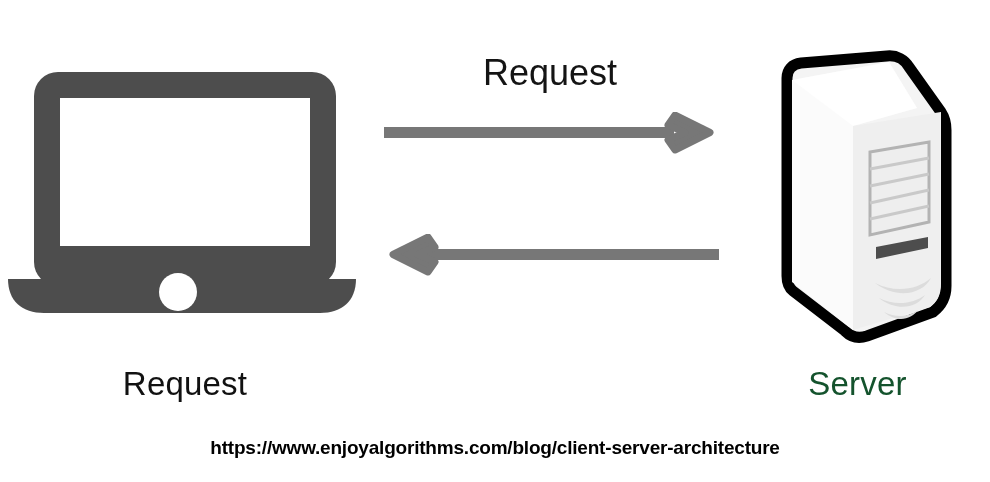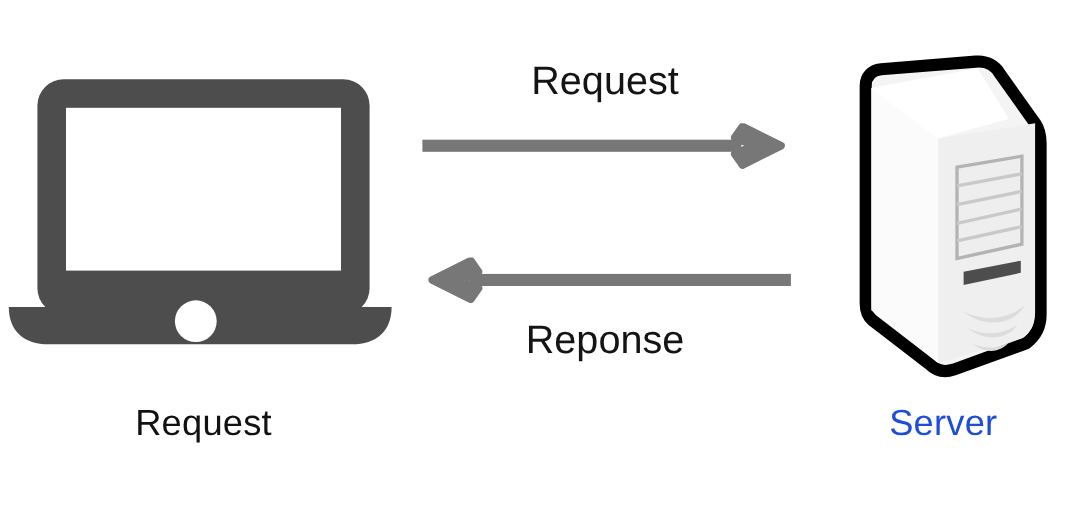--- a/index.html
+++ b/index.html
@@ -50,21 +50,21 @@
     width: 225px;
     height: 295px;
   }
   .server-label {
     position: absolute;
     left: 725px;
     top: 365px;
     width: 265px;
     text-align: center;
     font-size: 33px;
-    color: #1d4ed8;
+    color: #14532d;
     font-family: "Liberation Sans", sans-serif;
     letter-spacing: 0.2px;
   }
 
   
   .arrow-request {
     position: absolute;
     left: 380px;
     top: 112px;
     width: 340px;
@@ -145,21 +145,20 @@
   <div class="label-request arrow-label">Request</div>
   <svg class="arrow-request" viewBox="0 0 340 42">
     <rect x="4" y="15" width="290" height="11" fill="#777777"></rect>
     <path d="M 295 3 L 330 20.5 L 295 38 L 288 28 L 305 20.5 L 288 13 Z" fill="#777777" stroke="#777777" stroke-width="7" stroke-linejoin="round" stroke-linecap="round"></path>
   </svg>
 
   <svg class="arrow-response" viewBox="0 0 345 42">
     <rect x="47" y="15" width="292" height="11" fill="#777777"></rect>
     <path d="M 48 3 L 13 20.5 L 48 38 L 55 28 L 38 20.5 L 55 13 Z" fill="#777777" stroke="#777777" stroke-width="7" stroke-linejoin="round" stroke-linecap="round"></path>
   </svg>
-  <div class="label-response arrow-label">Reponse</div>
 
   <div class="server-group">
     <svg width="225" height="295" viewBox="0 0 225 295">
 
       <path d="M 42 28
                C 42 20 47 14 56 13
                L 142 6
                C 152 5 160 10 164 17
                L 196 62
                C 200 68 201 74 201 80
@@ -189,14 +188,15 @@
 
       <path d="M 131 197 L 183 187 L 183 198 L 131 209 Z" fill="#4d4d4d"></path>
 
       <path d="M 130 233 C 150 243 172 240 186 228 C 178 244 152 250 130 233 Z" fill="#dcdcdc"></path>
       <path d="M 134 248 C 150 256 168 254 180 245 C 172 258 152 262 134 248 Z" fill="#dcdcdc"></path>
       <path d="M 139 262 C 151 268 164 267 173 260 C 166 270 152 273 139 262 Z" fill="#dcdcdc"></path>
     </svg>
   </div>
   <div class="server-label">Server</div>
 
+  <div class="footer-url">https://www.enjoyalgorithms.com/blog/client-server-architecture</div>
 
 </div>
 
 </body></html>

